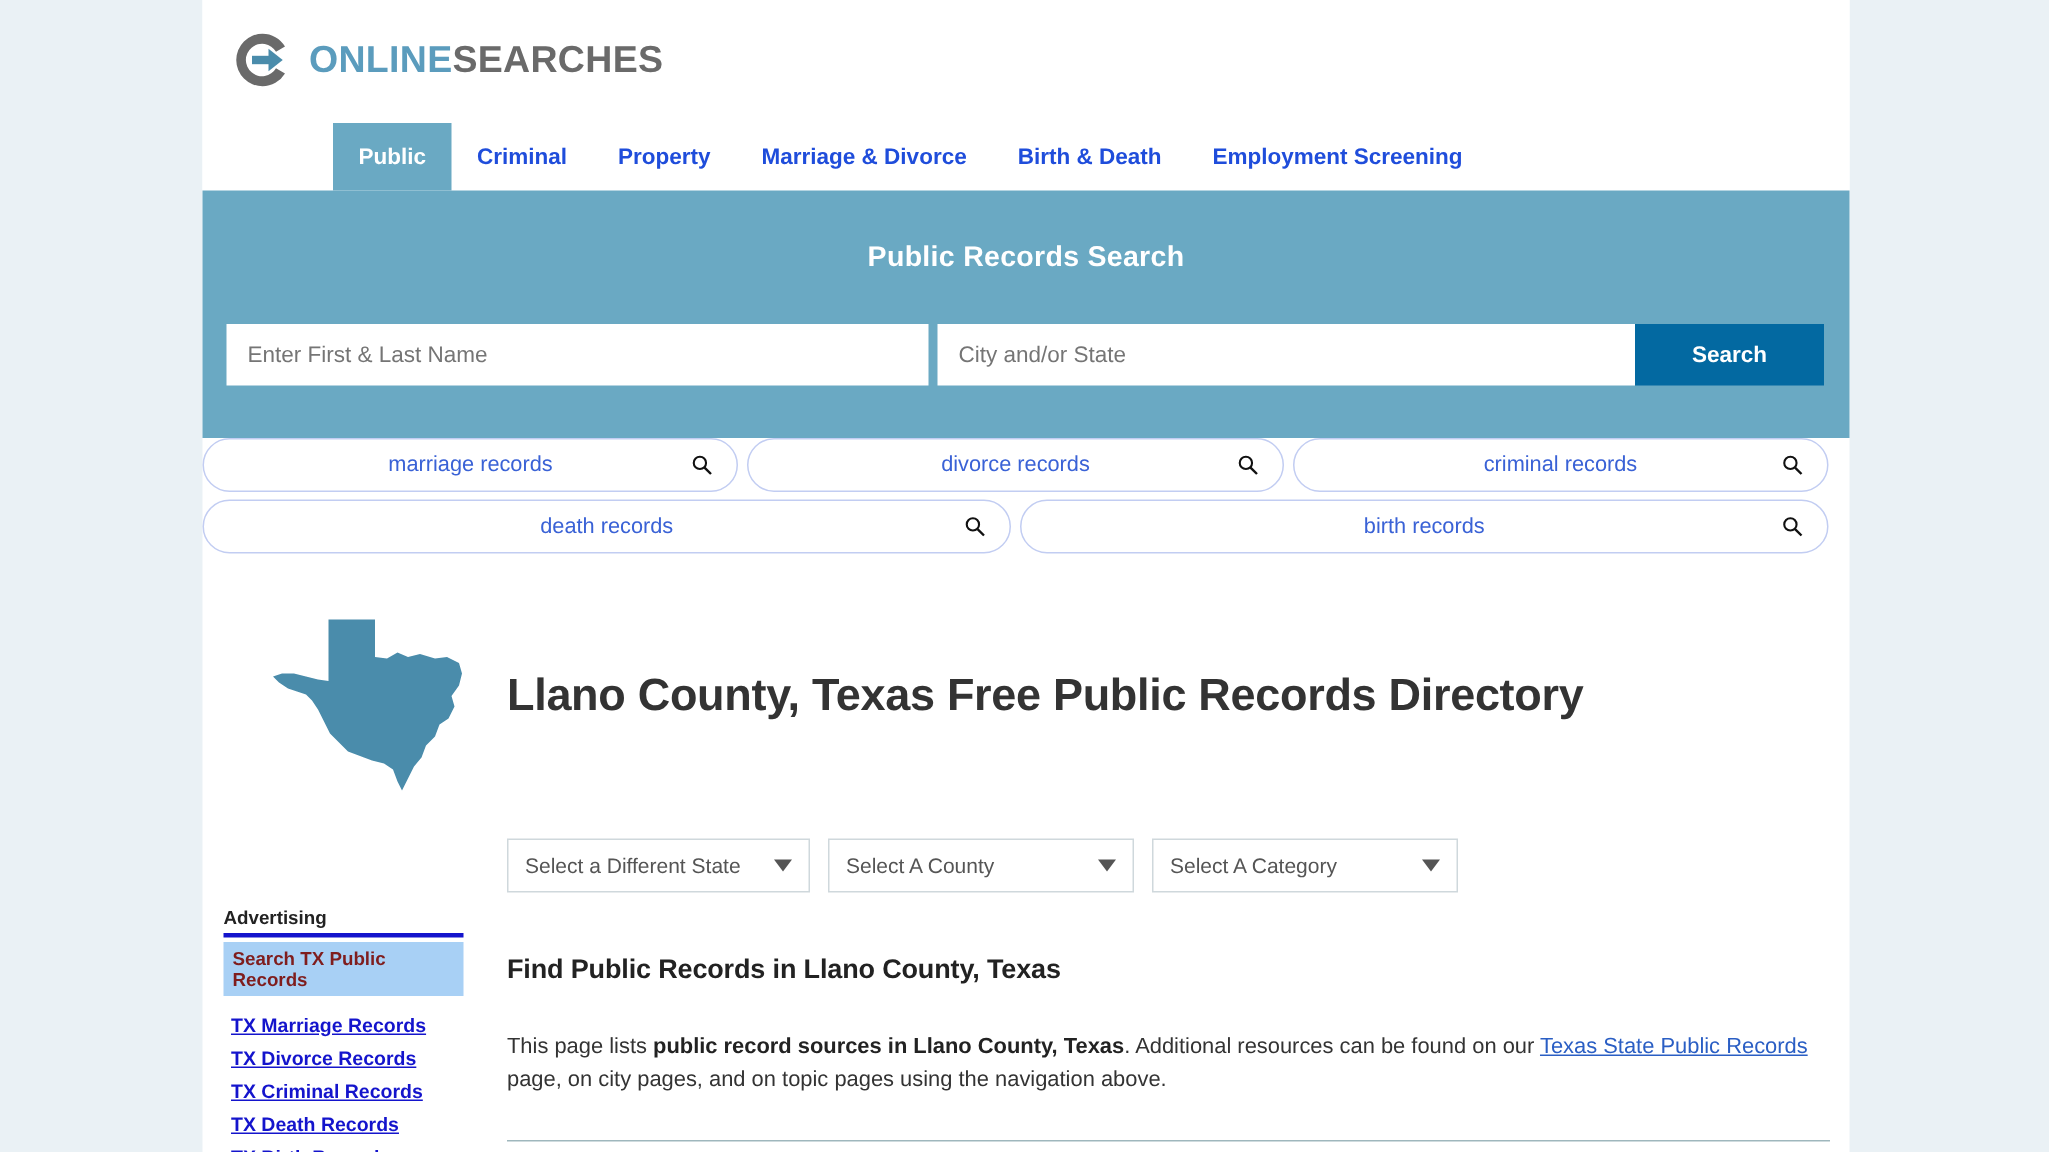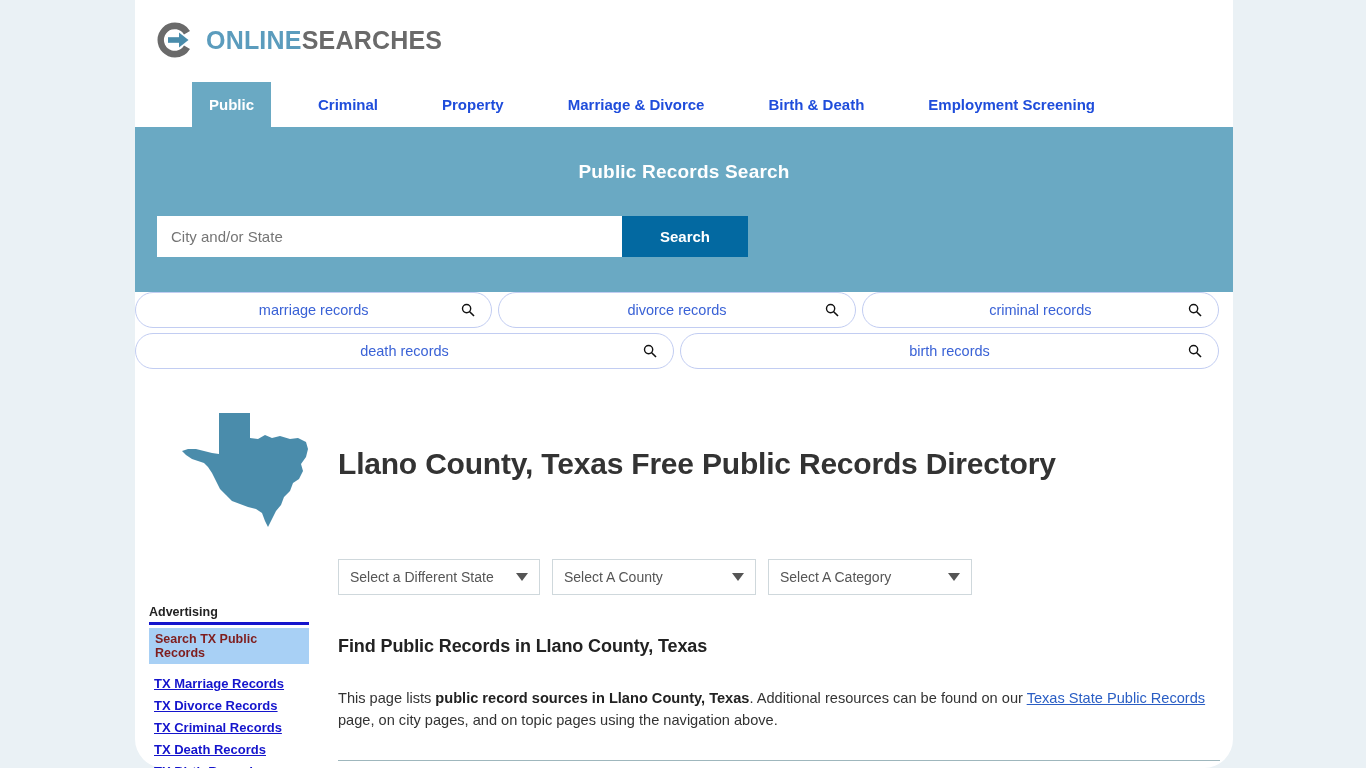--- a/index.html
+++ b/index.html
@@ -15,21 +15,20 @@
     position: relative;
     width: 1366px; height: 768px;
     background: #eaf1f5;
   }
   .content-shell {
     position: absolute;
     left: 135px; top: 0;
     width: 1098px;
     height: 768px;
     background: #ffffff;
-    border-radius: 29px;
   }
 
   
   .header {
     height: 82px;
     background: #ffffff;
     position: relative;
   }
   .logo {
     position: absolute;
@@ -51,22 +50,21 @@
   .logo-searches { color: #6a6a6a; }
 
   
   .nav {
     position: absolute;
     left: 0; top: 82px;
     width: 1098px; height: 45px;
     background: #ffffff;
     display: flex;
     align-items: stretch;
-    padding-left: 57px;
-    gap: 30px;
+    padding-left: 87px;
   }
   .nav-item {
     display: flex;
     align-items: center;
     padding: 0 17px;
     font-size: 15px;
     font-weight: bold;
     color: #1f4ddb;
     white-space: nowrap;
     cursor: pointer;
@@ -313,20 +311,21 @@
       <a class="nav-item">Criminal</a>
       <a class="nav-item">Property</a>
       <a class="nav-item">Marriage &amp; Divorce</a>
       <a class="nav-item">Birth &amp; Death</a>
       <a class="nav-item">Employment Screening</a>
     </div>
 
     <div class="hero">
       <div class="hero-title">Public Records Search</div>
       <div class="hero-form">
+        <input class="hero-input hero-input-name" type="text" placeholder="Enter First &amp; Last Name" style="">
         <div class="hero-gap"></div>
         <input class="hero-input hero-input-city" type="text" placeholder="City and/or State" style="">
         <button class="hero-search-btn">Search</button>
       </div>
     </div>
 
     <div class="sponsored">
 
       <div class="pill-row">
         <div class="pill">

